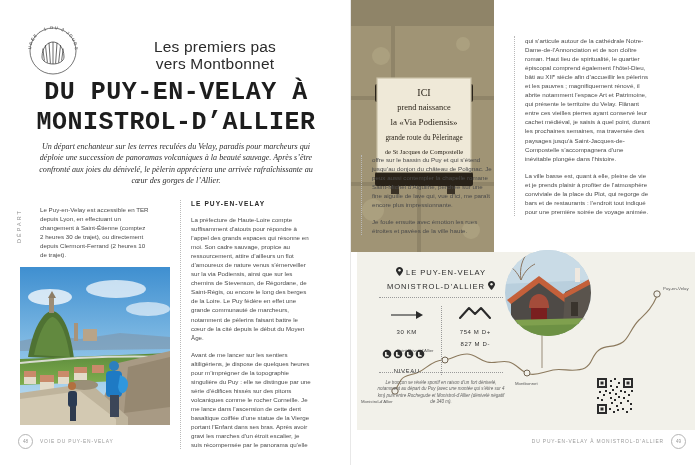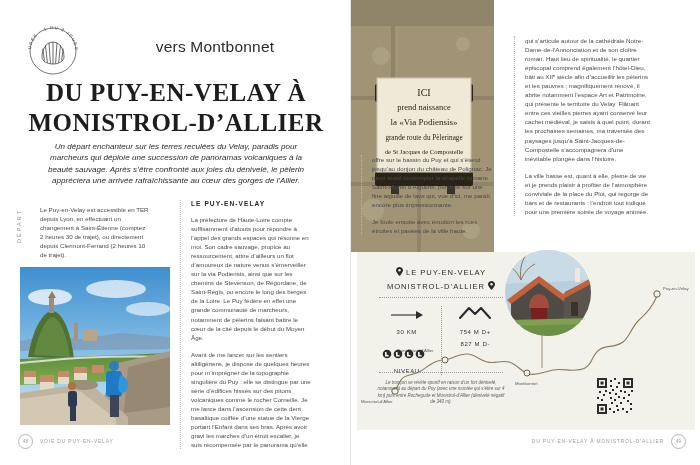--- a/index.html
+++ b/index.html
@@ -27,28 +27,28 @@
   .kicker {
     position: absolute; left: 100px; top: 38px; width: 230px;
     text-align: center;
     font-family: "Liberation Sans", sans-serif;
     font-size: 15.5px; line-height: 17px; letter-spacing: .2px;
     color: #2b2b2b; font-weight: 400;
   }
   .headline {
     position: absolute; left: 18px; top: 78px; width: 316px;
     text-align: center;
-    font-family: Liberation Serif, serif;
+    font-family: Liberation Mono, monospace;
     font-size: 25px; line-height: 30px;
     letter-spacing: .5px; color: #1d1d1d;
   }
   .standfirst {
     position: absolute; left: 38px; top: 141px; width: 276px;
     text-align: center;
-    font-family: Liberation Sans, sans-serif;
+    font-family: Liberation Serif, serif;
     font-style: italic;
     font-size: 8.1px; line-height: 11.4px;
     color: #2d2d2d;
   }
 
   
   .col-depart {
     position: absolute; left: 20px; top: 205px; width: 130px;
   }
   .vlabel {
@@ -166,20 +166,21 @@
           <textPath href="#ringpath" startOffset="24%" text-anchor="middle">DURÉE · 1 OU 2 JOURS</textPath>
         </text>
         <g transform="translate(31,33)" fill="none" stroke="#3a3a3a" stroke-width="0.75">
           <path d="M-11,4 C-11,-6 -5,-11 0,-11 C5,-11 11,-6 11,4 C11,8 6,11 0,11 C-6,11 -11,8 -11,4 Z"></path>
           <path d="M0,-11 L0,11 M-4,-10.2 L-2.6,10.6 M4,-10.2 L2.6,10.6 M-7.6,-8 L-5.6,9.6 M7.6,-8 L5.6,9.6 M-10.2,-4.4 L-8.6,7.6 M10.2,-4.4 L8.6,7.6"></path>
         </g>
       </svg>
     </div>
 
     <div class="kicker">
+      <div>Les premiers pas</div>
       <div>vers Montbonnet</div>
     </div>
 
     <h1 class="headline">
       <div>DU PUY-EN-VELAY À</div>
       <div>MONISTROL-D’ALLIER</div>
     </h1>
 
     <p class="standfirst">Un départ enchanteur sur les terres reculées du Velay, paradis pour marcheurs qui déploie une succession de panoramas volcaniques à la beauté sauvage. Après s’être confronté aux joies du dénivelé, le pèlerin appréciera une arrivée rafraîchissante au cœur des gorges de l’Allier.</p>
 

